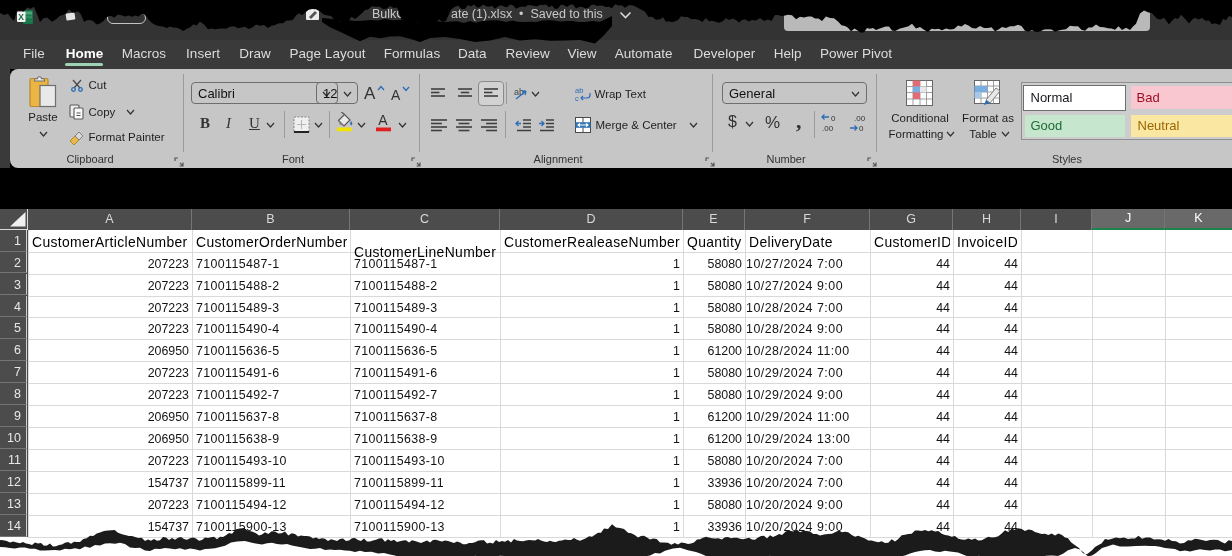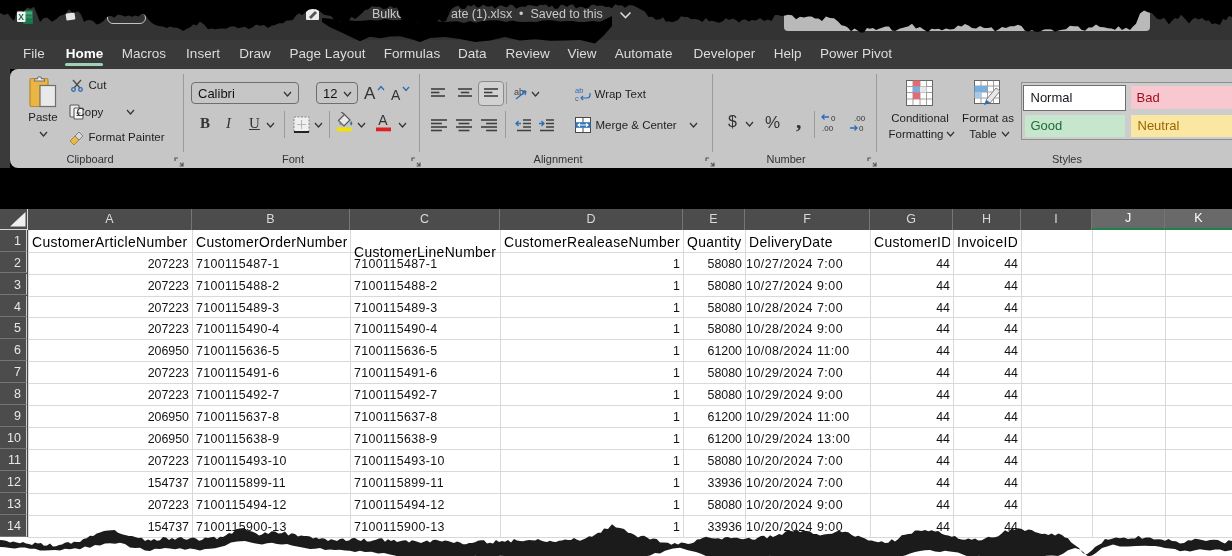--- a/index.html
+++ b/index.html
@@ -107,30 +107,30 @@
  <path d="M3 1 L10 9 M11 1 L4 9" stroke="#4a4a4a" stroke-width="1.3"></path>
  <circle cx="3.5" cy="10.5" r="1.8" fill="none" stroke="#2b6cb8" stroke-width="1.3"></circle>
  <circle cx="10.5" cy="10.5" r="1.8" fill="none" stroke="#2b6cb8" stroke-width="1.3"></circle>
 </svg>
 <div class="rtext" style="left:79.0px;top:10.5px;">Cut</div>
 <svg class="abs" style="left:59.5px;top:35.5px" width="16" height="16" viewBox="0 0 16 16">
  <rect x="1" y="1" width="9" height="12" rx="1" fill="#ededed" stroke="#5a5a5a" stroke-width="1.1"></rect>
  <rect x="5" y="4" width="9" height="11" rx="1" fill="#fafafa" stroke="#5a5a5a" stroke-width="1.1"></rect>
  <path d="M7.5 9 h4 M7.5 11.5 h4" stroke="#555" stroke-width="1"></path>
 </svg>
-<div class="rtext" style="left:67px;top:37.5px;">Copy</div>
+<div class="rtext" style="left:79.0px;top:37.5px;">Copy</div>
 <svg class="abs" style="left:116.5px;top:40.5px" width="9" height="7" viewBox="0 0 9 7">
         <path d="M1 1 L4.5 5 L8 1" stroke="#333" stroke-width="1.2" fill="none"></path>
       </svg>
 <svg class="abs" style="left:59.5px;top:61.5px" width="16" height="16" viewBox="0 0 16 16">
  <path d="M1 11 L6 6 L10 10 L5 15 Z" fill="#e8b84b" stroke="#9a7b20" stroke-width="0.8"></path>
  <path d="M6 6 L10 2 L14 6 L10 10 Z" fill="#d9d9d9" stroke="#777" stroke-width="0.9"></path>
 </svg>
 <div class="rtext" style="left:79.0px;top:62.5px;">Format Painter</div>
-<div class="combo" style="left:181.5px;top:13.0px;width:108px;">
+<div class="combo" style="left:181.5px;top:13.0px;width:147px;">
  <div class="abs" style="left:6px;top:3px;">Calibri</div>
  <svg class="abs" style="right:6px;top:8px" width="9" height="7" viewBox="0 0 9 7">
           <path d="M1 1 L4.5 5 L8 1" stroke="#333" stroke-width="1.2" fill="none"></path>
         </svg>
       </div>
 <div class="combo" style="left:306.5px;top:13.0px;width:42px;">
  <div class="abs" style="left:6px;top:3px;">12</div>
  <svg class="abs" style="right:5px;top:8px" width="9" height="7" viewBox="0 0 9 7">
           <path d="M1 1 L4.5 5 L8 1" stroke="#333" stroke-width="1.2" fill="none"></path>
         </svg>
@@ -237,20 +237,26 @@
 <svg class="abs" style="left:565.5px;top:48.5px" width="16" height="16" viewBox="0 0 16 16">
  <rect x="0.5" y="0.5" width="15" height="15" fill="#fff" stroke="#4a4a4a" stroke-width="1"></rect>
  <path d="M8 0.5 v5 M8 10.5 v5" stroke="#4a4a4a" stroke-width="1"></path>
  <rect x="0.5" y="5.2" width="15" height="5.6" fill="#2e74b5"></rect>
  <path d="M3 8 h10 M5 6.4 L3 8 L5 9.6 M11 6.4 L13 8 L11 9.6" stroke="#fff" stroke-width="1.2" fill="none"></path>
 </svg>
 <div class="rtext" style="left:586.0px;top:50.0px;">Merge &amp; Center</div>
 <svg class="abs" style="left:679.5px;top:53.5px" width="9" height="7" viewBox="0 0 9 7">
         <path d="M1 1 L4.5 5 L8 1" stroke="#333" stroke-width="1.2" fill="none"></path>
       </svg>
+<div class="combo" style="left:712.5px;top:13.0px;width:144.5px;">
+ <div class="abs" style="left:6px;top:3px;">General</div>
+ <svg class="abs" style="right:6px;top:8px" width="9" height="7" viewBox="0 0 9 7">
+          <path d="M1 1 L4.5 5 L8 1" stroke="#333" stroke-width="1.2" fill="none"></path>
+        </svg>
+      </div>
 <div class="abs" style="left:718.5px;top:44.5px;font-size:16px;color:#333;">$</div>
 <svg class="abs" style="left:735.5px;top:52.5px" width="9" height="7" viewBox="0 0 9 7">
         <path d="M1 1 L4.5 5 L8 1" stroke="#333" stroke-width="1.2" fill="none"></path>
       </svg>
 <div class="abs" style="left:755.5px;top:44.5px;font-size:17px;color:#333;">%</div>
 <div class="abs" style="left:786.5px;top:39.5px;font-size:22px;font-weight:bold;color:#333;font-family:'Liberation Serif',serif;">,</div>
 <div class="abs" style="left:804.5px;top:42.5px;width:1px;height:27px;background:#9b9b9b;"></div>
 <svg class="abs" style="left:811.5px;top:44.5px" width="18" height="20" viewBox="0 0 18 20">
  <path d="M8 4 L1 4 M3.5 1.5 L1 4 L3.5 6.5" stroke="#2b6cb8" stroke-width="1.3" fill="none"></path>
  <text x="10" y="8" font-size="8" fill="#333">0</text>
@@ -407,21 +413,21 @@
 <div class="cell ra" style="left:501px;width:179px;top:108.9px;">1</div>
 <div class="cell ra" style="left:684px;width:58px;top:108.9px;">58080</div>
 <div class="cell dt" style="left:746px;width:121px;top:108.9px;">10/28/2024 9:00</div>
 <div class="cell ra" style="left:871px;width:79px;top:108.9px;">44</div>
 <div class="cell ra" style="left:954px;width:64px;top:108.9px;">44</div>
 <div class="cell ra" style="left:29px;width:160px;top:130.8px;">206950</div>
 <div class="cell la" style="left:193px;width:154px;top:130.8px;">7100115636-5</div>
 <div class="cell la" style="left:351px;width:146px;top:130.8px;">7100115636-5</div>
 <div class="cell ra" style="left:501px;width:179px;top:130.8px;">1</div>
 <div class="cell ra" style="left:684px;width:58px;top:130.8px;">61200</div>
-<div class="cell dt" style="left:746px;width:121px;top:130.8px;">10/08/2024 11:00</div>
+<div class="cell dt" style="left:746px;width:121px;top:130.8px;">10/28/2024 11:00</div>
 <div class="cell ra" style="left:871px;width:79px;top:130.8px;">44</div>
 <div class="cell ra" style="left:954px;width:64px;top:130.8px;">44</div>
 <div class="cell ra" style="left:29px;width:160px;top:152.8px;">207223</div>
 <div class="cell la" style="left:193px;width:154px;top:152.8px;">7100115491-6</div>
 <div class="cell la" style="left:351px;width:146px;top:152.8px;">7100115491-6</div>
 <div class="cell ra" style="left:501px;width:179px;top:152.8px;">1</div>
 <div class="cell ra" style="left:684px;width:58px;top:152.8px;">58080</div>
 <div class="cell dt" style="left:746px;width:121px;top:152.8px;">10/29/2024 7:00</div>
 <div class="cell ra" style="left:871px;width:79px;top:152.8px;">44</div>
 <div class="cell ra" style="left:954px;width:64px;top:152.8px;">44</div>

